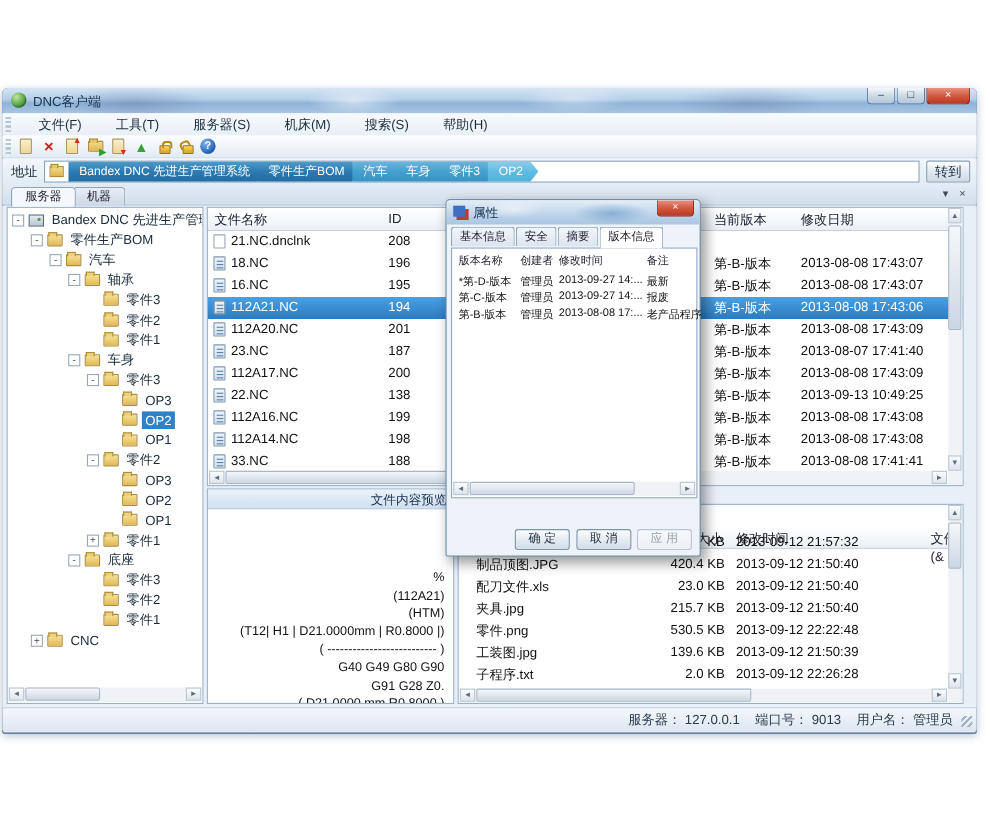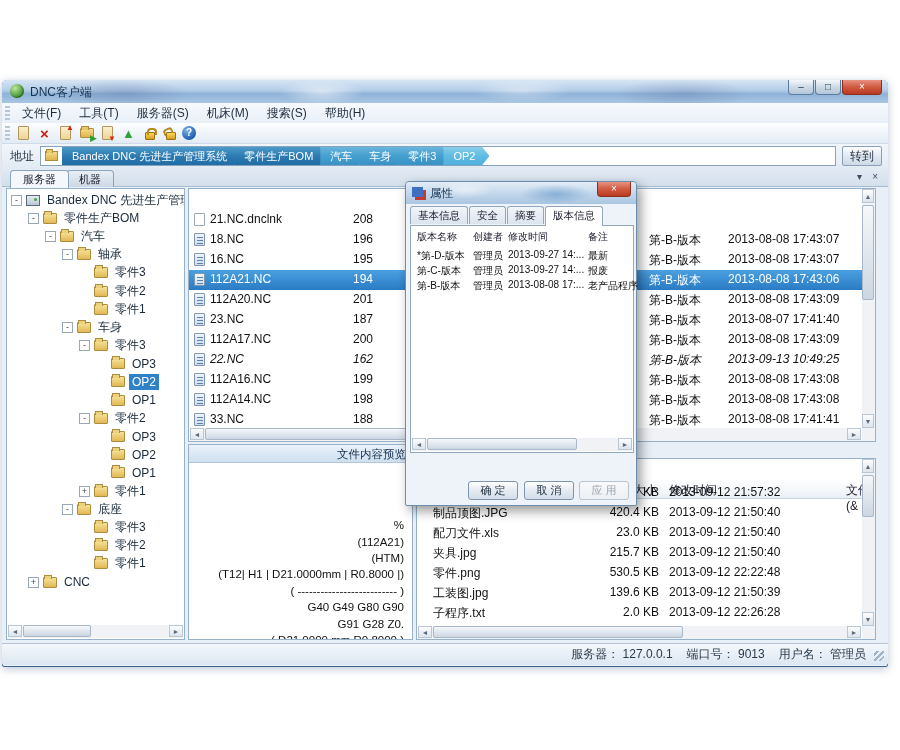--- a/index.html
+++ b/index.html
@@ -25,21 +25,21 @@
     box-shadow:inset -1px -1px 1px rgba(0,0,0,.3); }
   .title-text { position:absolute; left:28px; top:4px; font-size:12px; color:#17324f; }
   .win-controls { position:absolute; right:6px; top:0; display:flex; }
   .wbtn { height:15px; margin-left:1px; border:1px solid #5d7ca0; border-top:none;
     border-radius:0 0 4px 4px; font-size:10px; line-height:13px; text-align:center; color:#244;
     background:linear-gradient(#f4f8fc,#cdd9e6 50%,#b4c6da); width:26px; }
   .wbtn.close { width:40px; color:#fff;
     background:linear-gradient(#e89180,#d05a41 50%,#b93a22); border-color:#8c2f1d; }
 
   .menubar { position:absolute; left:2px; top:103px; width:886px; height:20px;
-    background:linear-gradient(#f7fafd,#e8eff7); display:flex; align-items:center; }
+    background:linear-gradient(#f7fafd,#e8eff7); display:flex; align-items:center;gap:13px; }
   .grip { width:5px; height:70%; margin:0 3px;
     background:repeating-linear-gradient(180deg,#b9c6d4 0 2px,transparent 2px 4px); }
   .menu-item { font-size:12px; color:#1d2c3c; padding:2px 9px; }
 
   .toolbar { position:absolute; left:2px; top:123px; width:886px; height:21px;
     background:linear-gradient(#fdfeff,#e2ebf4); display:flex; align-items:center;
     border-bottom:1px solid #cfdbe8; }
   .tb { width:19px; height:17px; margin:0 1px; position:relative; display:flex;
     align-items:center; justify-content:center; font-size:12px; }
   .tb-doc i { display:block; width:11px; height:14px; border:1px solid #b0955c;
@@ -464,20 +464,26 @@
         </div>
       </div>
     <div class="sb hsb" style="left:1px;right:1px;bottom:1px;height:13px">
       <span class="sb-btn" style="left:0">◄</span>
       <span class="sb-thumb" style="left:15px;top:0;width:68px;height:12px"></span>
       <span class="sb-btn" style="right:0">►</span>
     </div>
   </div>
 
   <div class="panel listview">
+    <div class="lv-header">
+      <span class="lv-h" style="left:6px">文件名称</span>
+      <span class="lv-h" style="left:164px">ID</span>
+      <span class="lv-h" style="left:460px">当前版本</span>
+      <span class="lv-h" style="left:539px">修改日期</span>
+    </div>
     <div>
 
         <div class="lv-row" style="top: 21px;">
           <i class=" ic-doclink"></i>
           <span class="cell" style="left:21px">21.NC.dnclnk</span>
           <span class="cell" style="left:164px">208</span>
           <span class="cell" style="left:460px"></span>
           <span class="cell" style="left:539px"></span>
         </div>
 
@@ -522,24 +528,24 @@
         </div>
 
         <div class="lv-row" style="top: 141px;">
           <i class=" ic-doc"></i>
           <span class="cell" style="left:21px">112A17.NC</span>
           <span class="cell" style="left:164px">200</span>
           <span class="cell" style="left:460px">第-B-版本</span>
           <span class="cell" style="left:539px">2013-08-08 17:43:09</span>
         </div>
 
-        <div class="lv-row" style="top: 161px; font-style: italic;">
+        <div class="lv-row" style="top: 161px;">
           <i class=" ic-doc"></i>
           <span class="cell" style="left:21px">22.NC</span>
-          <span class="cell" style="left:164px">162</span>
+          <span class="cell" style="left:164px">138</span>
           <span class="cell" style="left:460px">第-B-版本</span>
           <span class="cell" style="left:539px">2013-09-13 10:49:25</span>
         </div>
 
         <div class="lv-row" style="top: 181px;">
           <i class=" ic-doc"></i>
           <span class="cell" style="left:21px">112A16.NC</span>
           <span class="cell" style="left:164px">199</span>
           <span class="cell" style="left:460px">第-B-版本</span>
           <span class="cell" style="left:539px">2013-08-08 17:43:08</span>

